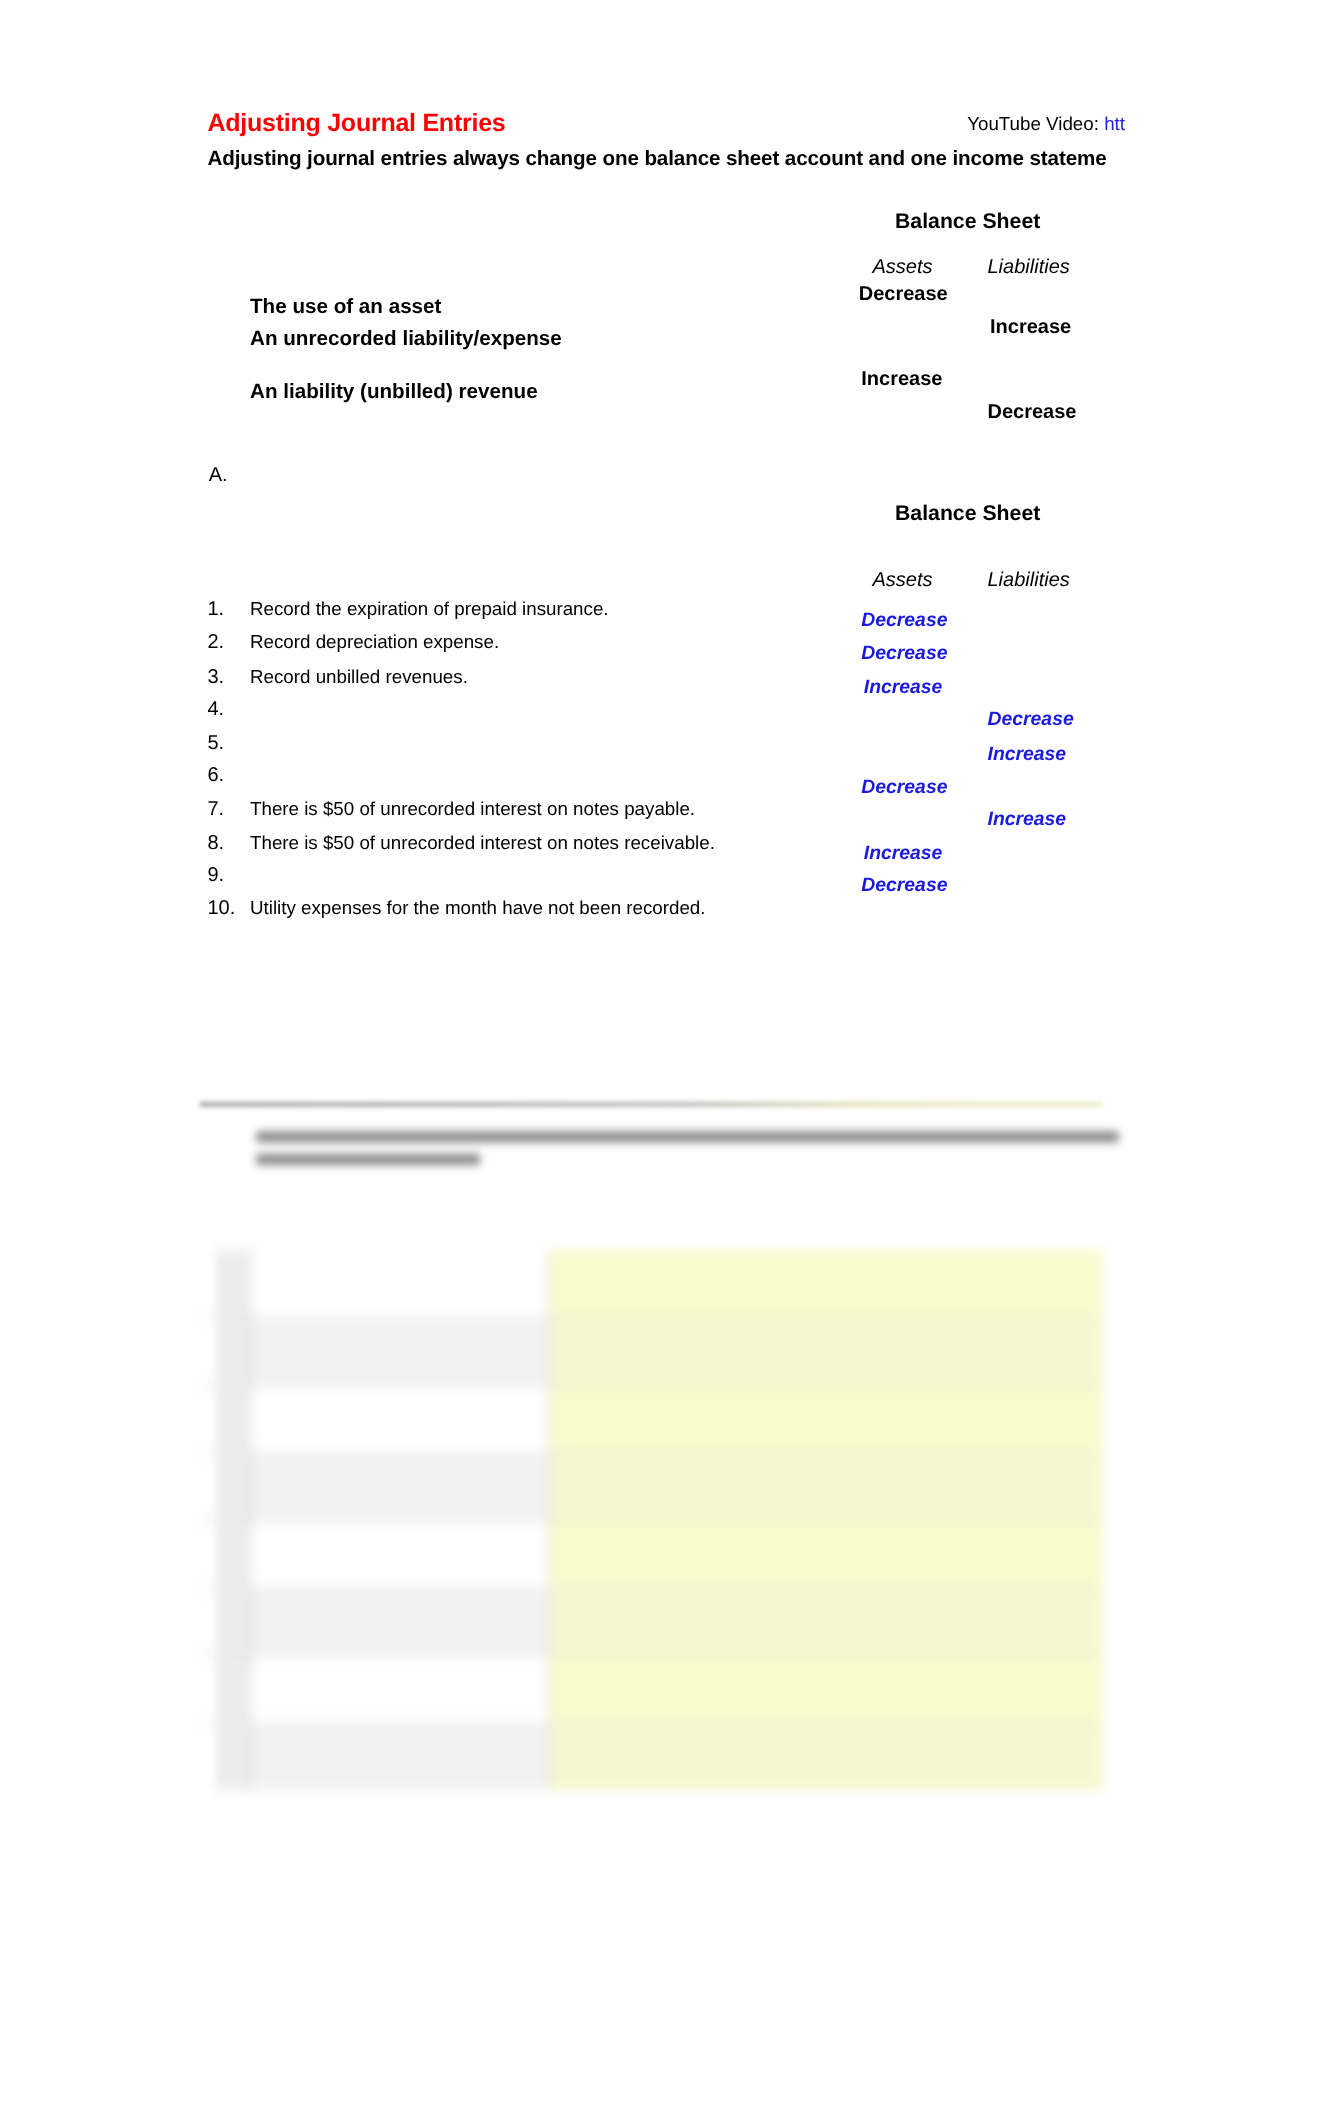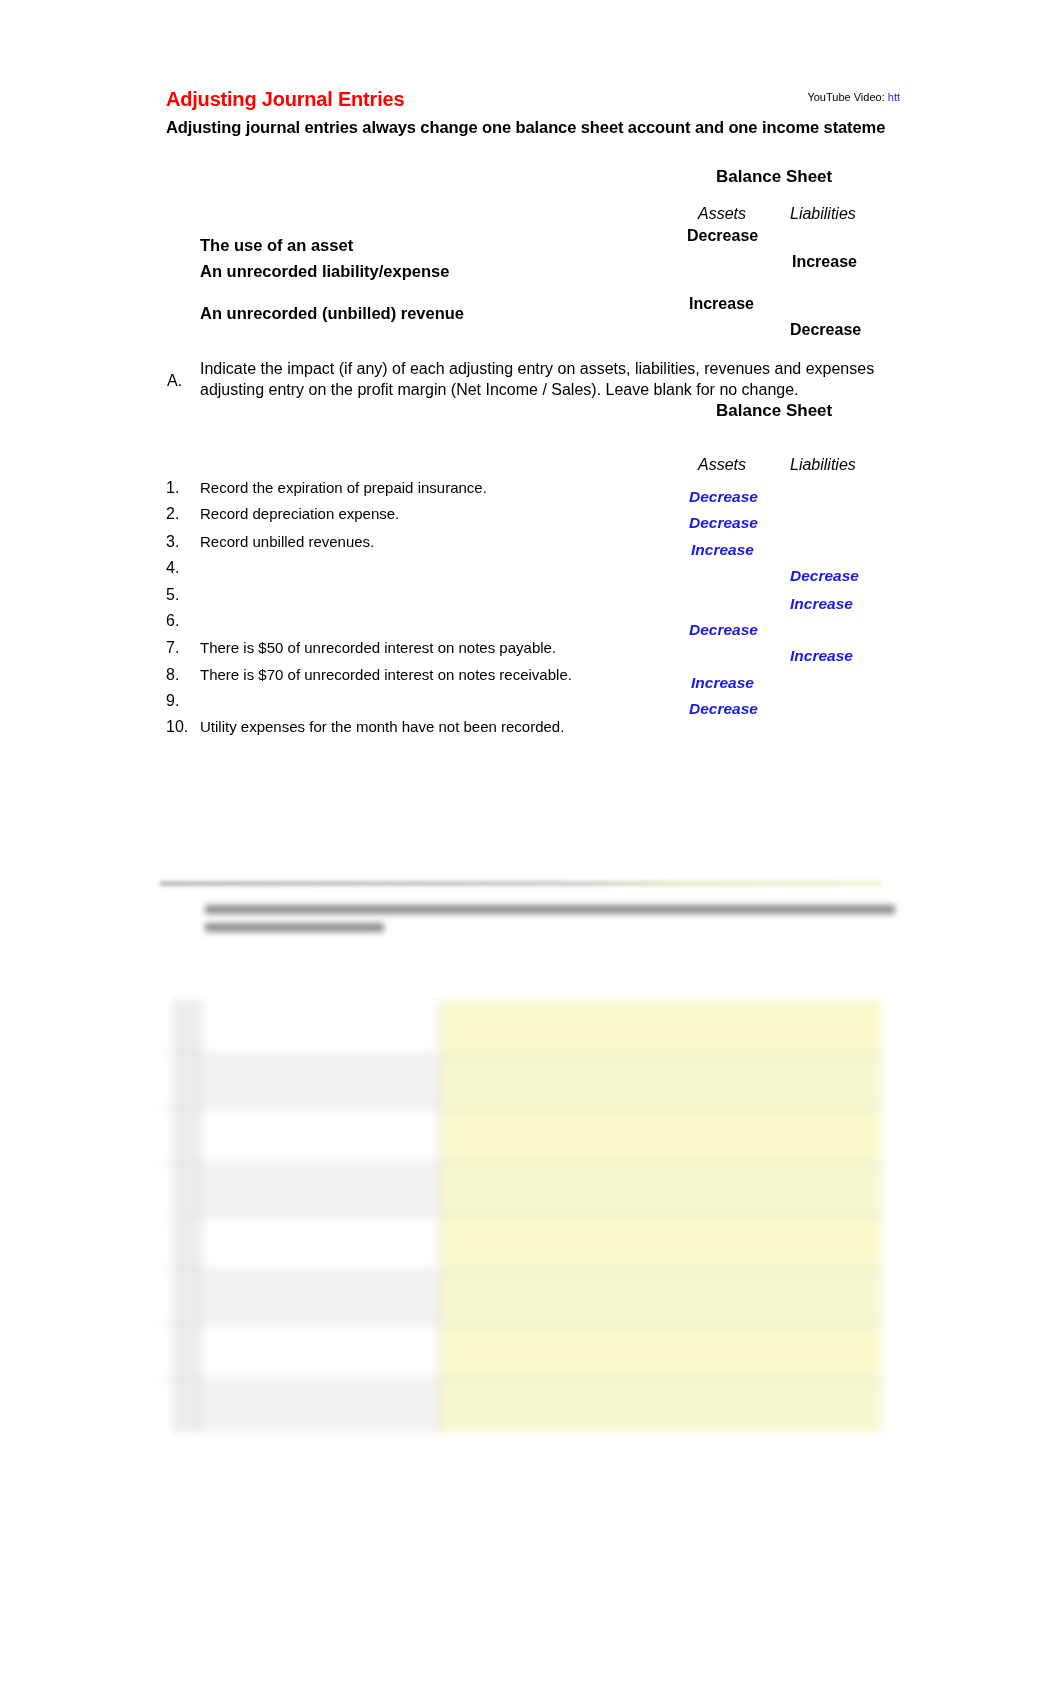--- a/index.html
+++ b/index.html
@@ -22,21 +22,21 @@
     left: 166px; top: 88px;
     font-size: 20px;
     font-weight: bold;
     color: #FF0000;
     letter-spacing: -0.2px;
     white-space: nowrap;
   }
   .yt-line {
     position: absolute;
     right: 162px; top: 91px;
-    font-size: 11px;
+    font-size: 15px;
     white-space: nowrap;
   }
   .yt-link { color: #2222DD; }
 
   .subtitle {
     position: absolute;
     left: 166px; top: 118px;
     font-size: 16.5px;
     font-weight: bold;
     white-space: nowrap;
@@ -147,31 +147,29 @@
   <div class="abs col-head" style="left:790px; top:205px;">Liabilities</div>
 
   <div class="abs concept-label" style="left:200px; top:236px;text-align:right;">The use of an asset</div>
   <div class="abs val-bold" style="left:687px; top:227px;">Decrease</div>
   <div class="abs val-bold" style="left:792px; top:227px;"></div>
 
   <div class="abs concept-label" style="left:200px; top:262px;">An unrecorded liability/expense</div>
   <div class="abs val-bold" style="left:687px; top:253px;"></div>
   <div class="abs val-bold" style="left:792px; top:253px;">Increase</div>
 
-  <div class="abs concept-label" style="left:200px; top:304px;">An unrecorded (unbilled) revenue</div>
+  <div class="abs concept-label" style="left:200px; top:304px;">An liability (unbilled) revenue</div>
   <div class="abs val-bold" style="left:689px; top:295px;">Increase</div>
   <div class="abs val-bold" style="left:792px; top:295px;"></div>
 
   <div class="abs val-bold" style="left:689px; top:321px;"></div>
   <div class="abs val-bold" style="left:790px; top:321px;">Decrease</div>
 
   <div class="abs" style="left:167px; top:372px; font-size:16px;">A.</div>
 
-  <div class="para" style="left:200px; top:358px; width:720px;">Indicate the impact (if any) of each adjusting entry on assets, liabilities, revenues and expenses
-adjusting entry on the profit margin (Net Income / Sales).  Leave blank for no change.</div>
 
   <div class="abs bs-header" style="left:716px; top:401px;">Balance Sheet</div>
 
   <div class="abs col-head" style="left:698px; top:456px;">Assets</div>
   <div class="abs col-head" style="left:790px; top:456px;">Liabilities</div>
 
   <div class="list-num" style="left:166px; top:479px;">1.</div>
   <div class="list-text" style="left:200px; top:479px;">Record the expiration of prepaid insurance.</div>
   <div class="abs val-blue" style="left:689px; top:488px;">Decrease</div>
   <div class="abs val-blue" style="left:790px; top:488px;"></div>
@@ -200,21 +198,21 @@
   <div class="list-text" style="left:200px; top:612px;"></div>
   <div class="abs val-blue" style="left:689px; top:621px;">Decrease</div>
   <div class="abs val-blue" style="left:790px; top:621px;"></div>
 
   <div class="list-num" style="left:166px; top:639px;">7.</div>
   <div class="list-text" style="left:200px; top:639px;">There is $50 of unrecorded interest on notes payable.</div>
   <div class="abs val-blue" style="left:689px; top:647px;"></div>
   <div class="abs val-blue" style="left:790px; top:647px;">Increase</div>
 
   <div class="list-num" style="left:166px; top:666px;">8.</div>
-  <div class="list-text" style="left:200px; top:666px;">There is $70 of unrecorded interest on notes receivable.</div>
+  <div class="list-text" style="left:200px; top:666px;">There is $50 of unrecorded interest on notes receivable.</div>
   <div class="abs val-blue" style="left:691px; top:674px;">Increase</div>
   <div class="abs val-blue" style="left:790px; top:674px;"></div>
 
   <div class="list-num" style="left:166px; top:692px;">9.</div>
   <div class="list-text" style="left:200px; top:692px;"></div>
   <div class="abs val-blue" style="left:689px; top:700px;">Decrease</div>
   <div class="abs val-blue" style="left:790px; top:700px;"></div>
 
   <div class="list-num" style="left:166px; top:718px;">10.</div>
   <div class="list-text" style="left:200px; top:718px;">Utility expenses for the month have not been recorded.</div>

